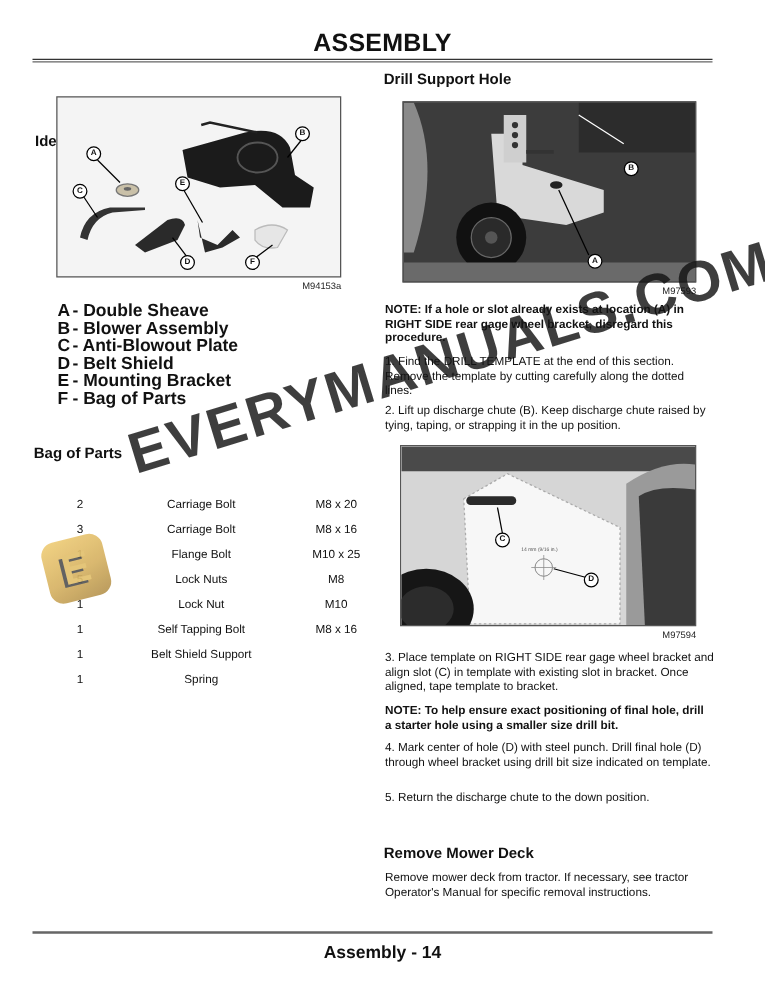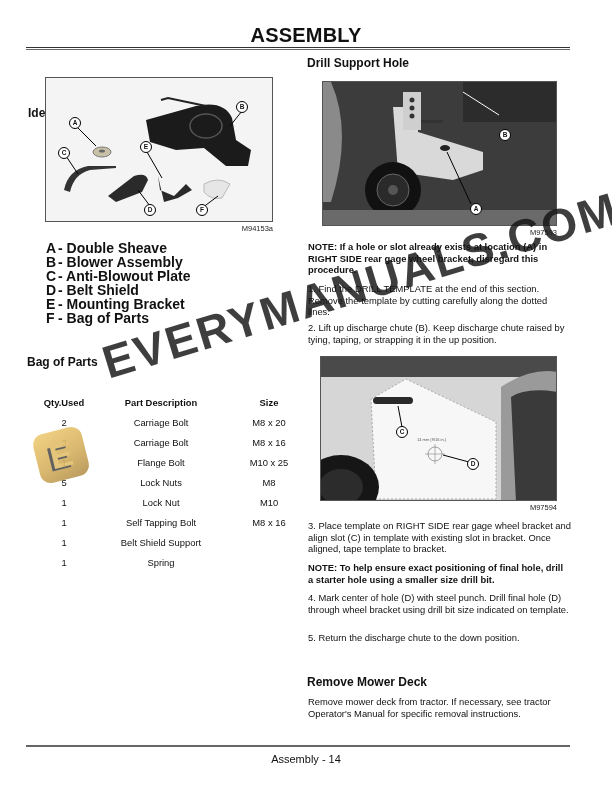--- a/index.html
+++ b/index.html
@@ -11,21 +11,21 @@
     .body-text { font-size: 9.4px; line-height: 11.6px; }
     .note { font-weight: bold; }
     .caption { font-size: 7.5px; text-align: right; color: #222; }
     .photo { border: 1px solid #555; box-sizing: border-box; overflow: hidden; }
     .legend { left: 46px; top: 241px; font-size: 14px; font-weight: bold; line-height: 14px; }
     .legend .ltr { display: inline-block; width: 12px; }
     table.parts { border-collapse: collapse; font-size: 9.4px; }
     table.parts th { font-weight: bold; padding: 0; height: 20px; }
     table.parts td { padding: 0; height: 20px; text-align: center; }
     .footer-rule { left: 26px; top: 745px; width: 544px; height: 2px; background: #666; }
-    .footer { left: 0; top: 753px; width: 612px; text-align: center; font-size: 11px; }
+    .footer { left: 0; top: 753px; width: 612px; text-align: center; font-size: 14px; font-weight: bold; }
     .callout { position: absolute; width: 10px; height: 10px; border: 1px solid #000; border-radius: 50%; background: #fff; font-size: 6.5px; font-weight: bold; line-height: 10px; text-align: center; }
     .watermark { left: 96px; top: 338px; font-size: 46px; font-weight: bold; color: rgba(20,20,20,0.82); transform: rotate(-17deg); transform-origin: left top; letter-spacing: 2px; white-space: nowrap; pointer-events: none; }
     .logo { left: 36px; top: 430px; width: 50px; height: 50px; border-radius: 11px; background: linear-gradient(160deg, #f1cf7a 0%, #d7b364 55%, #b39250 100%); transform: rotate(-14deg); opacity: 0.92; }
   </style>
 </head>
 <body>
 
 <div class="abs page-title">ASSEMBLY</div>
 <div class="abs title-rule"></div>
 
@@ -76,25 +76,20 @@
 
 <div class="abs h2" style="left:27px; top:355px;">Bag of Parts</div>
 
 <table class="abs parts" style="left:36px; top:392px;">
   <colgroup>
       <col style="width:56px">
       <col style="width:138px">
       <col style="width:78px">
     </colgroup>
   <tbody>
-      <tr>
-    <th>Qty.Used</th>
-    <th>Part Description</th>
-    <th>Size</th>
-  </tr>
   <tr>
         <td>2</td>
         <td>Carriage Bolt</td>
         <td>M8 x 20</td>
       </tr>
   <tr>
         <td>3</td>
         <td>Carriage Bolt</td>
         <td>M8 x 16</td>
       </tr>

